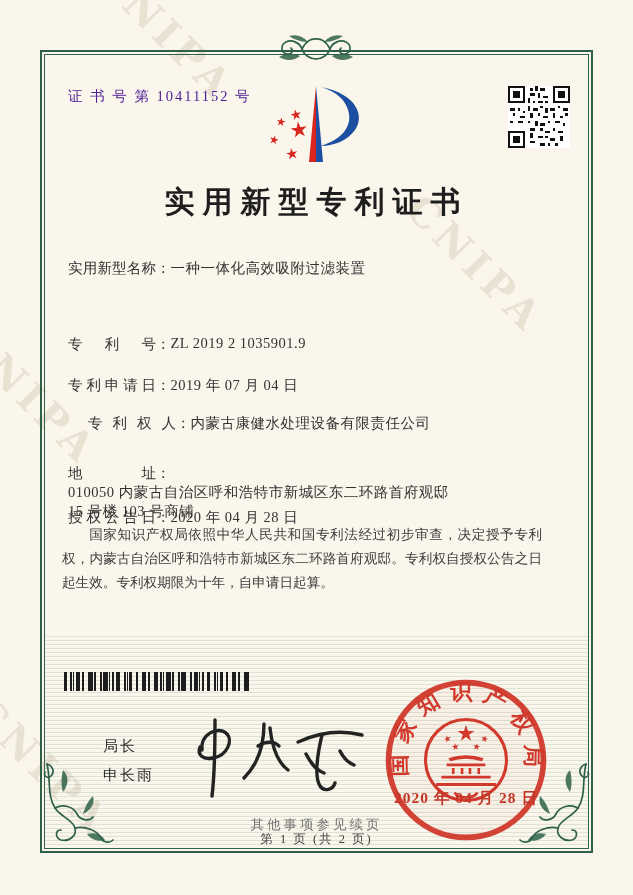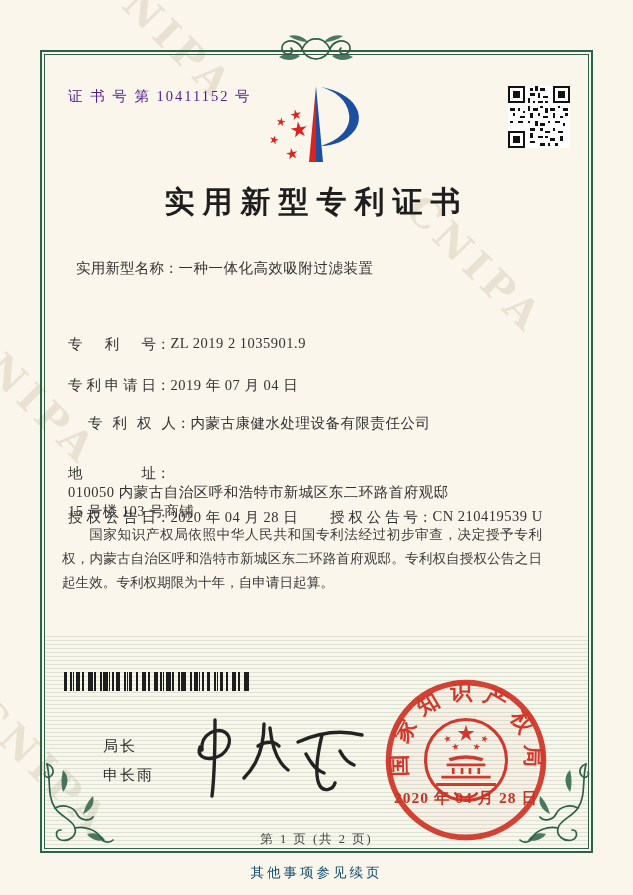--- a/index.html
+++ b/index.html
@@ -80,22 +80,22 @@
   .seal{position:absolute; left:378px; top:672px; width:176px; height:176px; z-index:5;}
   .seal-date{
     position:absolute; left:394px; top:788px; z-index:6;
     color:#c53526; font-size:15.5px; letter-spacing:1px; font-weight:bold;
   }
   .page-info{
     position:absolute; left:0; right:0; top:831px; z-index:4;
     text-align:center; font-size:12.5px; letter-spacing:2px; color:#404040;
   }
   .cont-note{
-    position:absolute; left:0; right:0; top:864px; z-index:4;
-    text-align:center; font-size:13.5px; letter-spacing:3px; color:#0c4a6e;
+    position:absolute; left:0; right:0; top:816px; z-index:4;
+    text-align:center; font-size:13.5px; letter-spacing:3px; color:#737373;
   }
 </style>
 </head>
 <body>
 
 <div class="page">
 
   <div class="wm" style="left:78px; top:8px;">CNIPA</div>
   <div class="wm" style="left:388px; top:240px;">CNIPA</div>
   <div class="wm" style="left:-58px; top:372px;">CNIPA</div>
@@ -161,40 +161,37 @@
     <g fill="#111111">
       <path d="M0,0h7v7h-7z M18,0h7v7h-7z M0,18h7v7h-7z"></path>
       <path fill="#ffffff" d="M1,1h5v5h-5z M19,1h5v5h-5z M1,19h5v5h-5z"></path>
       <path d="M2,2h3v3h-3z M20,2h3v3h-3z M2,20h3v3h-3z"></path>
       <path d="M9,1h1v1h-1zM11,0h1v2h-1zM13,1h2v1h-2zM9,3h2v1h-2zM12,3h1v2h-1zM14,4h2v1h-2zM8,5h1v2h-1zM10,6h1v1h-1zM12,6h2v1h-2zM15,6h1v1h-1zM1,9h2v1h-2zM4,9h1v1h-1zM6,10h1v1h-1zM8,8h1v2h-1zM10,9h2v1h-2zM13,8h1v1h-1zM15,9h1v2h-1zM17,9h2v1h-2zM20,8h1v1h-1zM22,9h2v1h-2zM2,11h1v1h-1zM5,12h2v1h-2zM9,11h1v2h-1zM12,11h1v1h-1zM14,12h2v1h-2zM18,11h1v2h-1zM21,12h1v1h-1zM23,11h1v1h-1zM1,14h1v1h-1zM4,14h2v1h-2zM8,14h1v1h-1zM11,14h1v2h-1zM13,15h2v1h-2zM16,14h1v1h-1zM19,14h2v1h-2zM22,15h1v1h-1zM9,17h2v1h-2zM13,17h1v1h-1zM15,18h2v1h-2zM18,17h1v1h-1zM20,18h2v1h-2zM9,19h1v2h-1zM12,20h2v1h-2zM15,20h1v1h-1zM17,21h2v1h-2zM21,20h1v2h-1zM9,22h2v1h-2zM13,23h2v1h-2zM16,23h1v1h-1zM19,23h1v1h-1z"></path>
     </g>
   </svg>
 
   <div class="title">实用新型专利证书</div>
 
-  <div class="field-row" style="top:259px;margin-left:8px;">
+  <div class="field-row" style="top:259px;">
     <span class="flabel">实用新型名称</span><span class="fcolon">：</span><span class="fvalue">一种一体化高效吸附过滤装置</span>
   </div>
   <div class="field-row" style="top:335px;">
     <span class="flabel">专利号</span><span class="fcolon">：</span><span class="fvalue">ZL 2019 2 1035901.9</span>
   </div>
   <div class="field-row" style="top:376px;">
     <span class="flabel">专利申请日</span><span class="fcolon">：</span><span class="fvalue">2019 年 07 月 04 日</span>
   </div>
   <div class="field-row" style="top:414px;margin-left:20px;">
     <span class="flabel">专利权人</span><span class="fcolon">：</span><span class="fvalue">内蒙古康健水处理设备有限责任公司</span>
   </div>
   <div class="field-row" style="top:464px;">
     <span class="flabel">地址</span><span class="fcolon">：</span><span class="fvalue">010050  内蒙古自治区呼和浩特市新城区东二环路首府观邸 15 号楼 103 号商铺</span>
   </div>
   <div class="field-row" style="top:508px;">
     <span class="flabel">授权公告日</span><span class="fcolon">：</span><span class="fvalue">2020 年 04 月 28 日</span>
-    <span class="pair2">
-      <span class="flabel">授权公告号</span><span class="fcolon">：</span><span class="fvalue">CN 210419539 U</span>
-    </span>
   </div>
 
   <div class="body-text">
     <p>国家知识产权局依照中华人民共和国专利法经过初步审查，决定授予专利权，内蒙古自治区呼和浩特市新城区东二环路首府观邸。专利权自授权公告之日起生效。专利权期限为十年，自申请日起算。</p>
   </div>
 
   <div class="barcode"></div>
 
   <div class="signer signer-title">局长</div>
   <div class="signer signer-name">申长雨</div>

